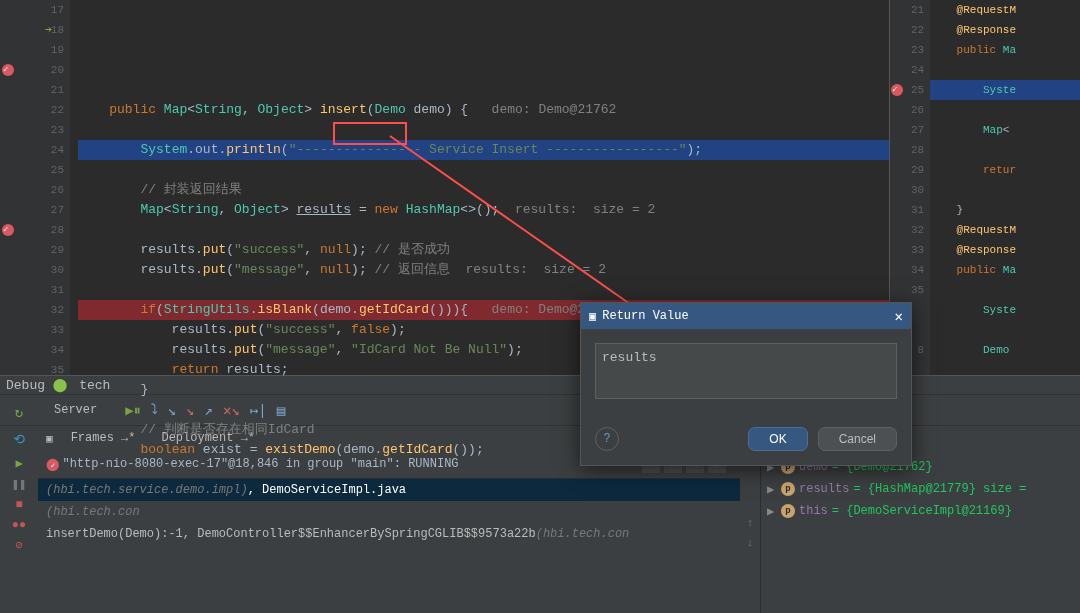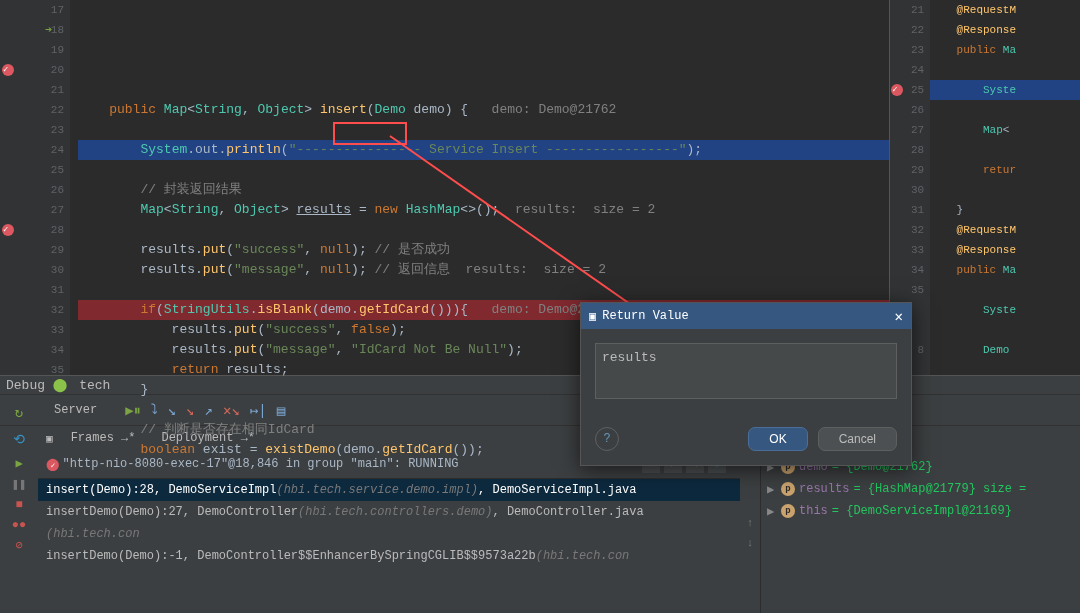--- a/index.html
+++ b/index.html
@@ -172,28 +172,22 @@
       &nbsp;<span>"http-nio-8080-exec-17"@18,846 in group "main": RUNNING</span>
       <div class="frame-controls">
         <span class="mini-btn">▾</span>
         <span class="mini-btn">←</span>
         <span class="mini-btn">→</span>
         <span class="mini-btn" style="color:#5394c4">▼</span>
       </div>
     </div>
     <div id="frames-list">
         <div class="frame-row sel">
-          <span>insert(Demo):28, DemoServiceImpl </span>
           <span class="dim">(hbi.tech.service.demo.impl)</span>
           <span>, DemoServiceImpl.java</span>
-        </div>
-        <div class="frame-row">
-          <span>insertDemo(Demo):27, DemoController </span>
-          <span class="dim">(hbi.tech.controllers.demo)</span>
-          <span>, DemoController.java</span>
         </div>
         <div class="frame-row">
           <span class="dim">(hbi.tech.con</span>
           <span></span>
         </div>
         <div class="frame-row">
           <span>insertDemo(Demo):-1, DemoController$$EnhancerBySpringCGLIB$$9573a22b </span>
           <span class="dim">(hbi.tech.con</span>
           <span></span>
         </div>

